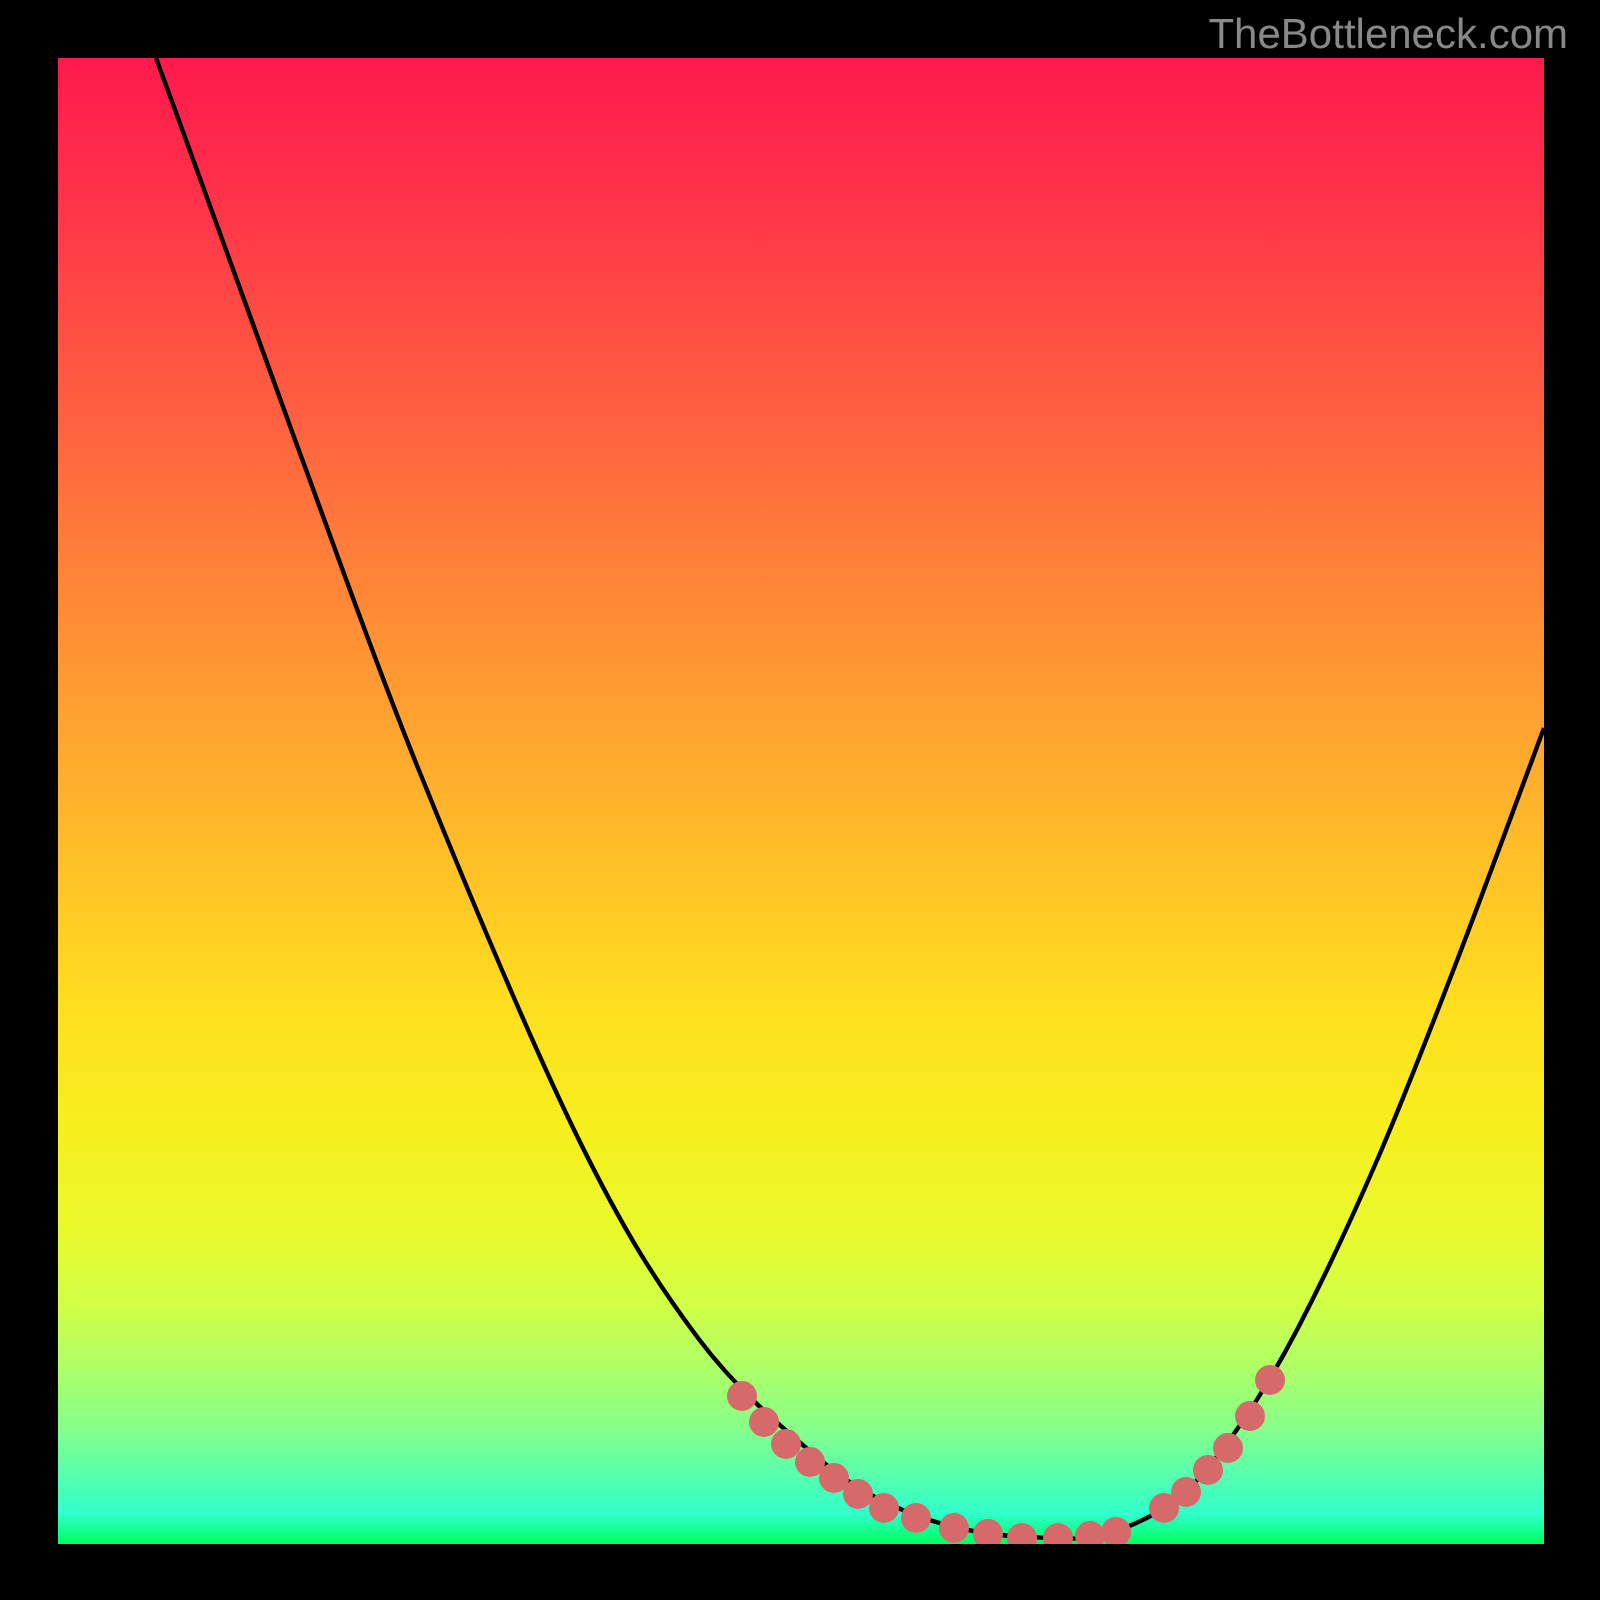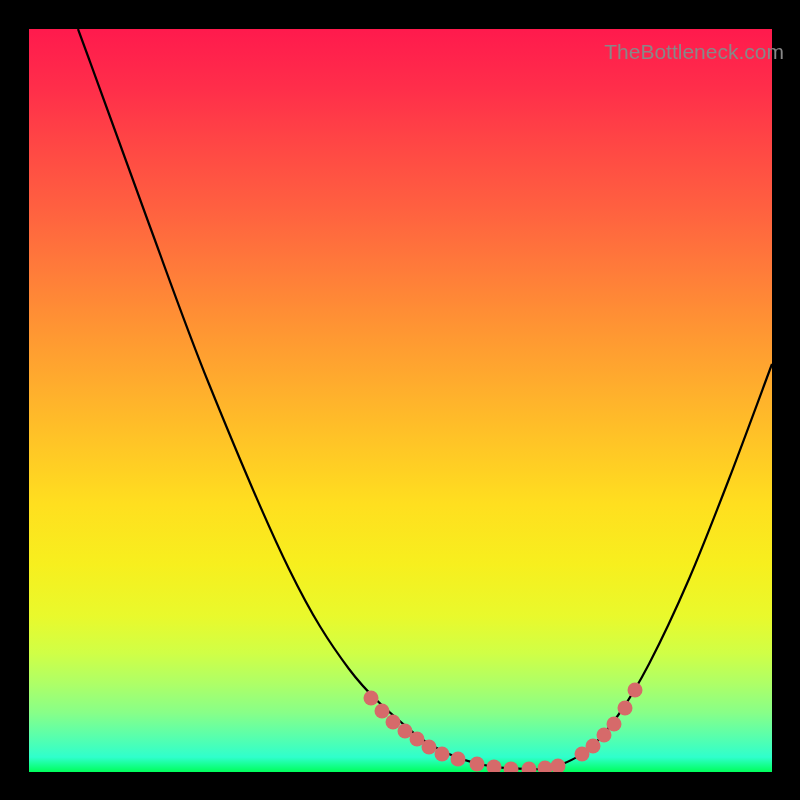--- a/index.html
+++ b/index.html
@@ -15,21 +15,20 @@
       overflow: hidden;
     }
     .watermark {
       position: absolute;
       top: 6px;
       right: 16px;
       color: #888;
       font-family: Arial, sans-serif;
       font-size: 21px;
       z-index: 10;
-      margin-top: 34px;
     }
     .plot-area {
       position: absolute;
       left: 29px;
       top: 29px;
       width: 743px;
       height: 743px;
       background: linear-gradient(to bottom,
         #ff1a4d 0%,
         #ff2e4a 8%,

